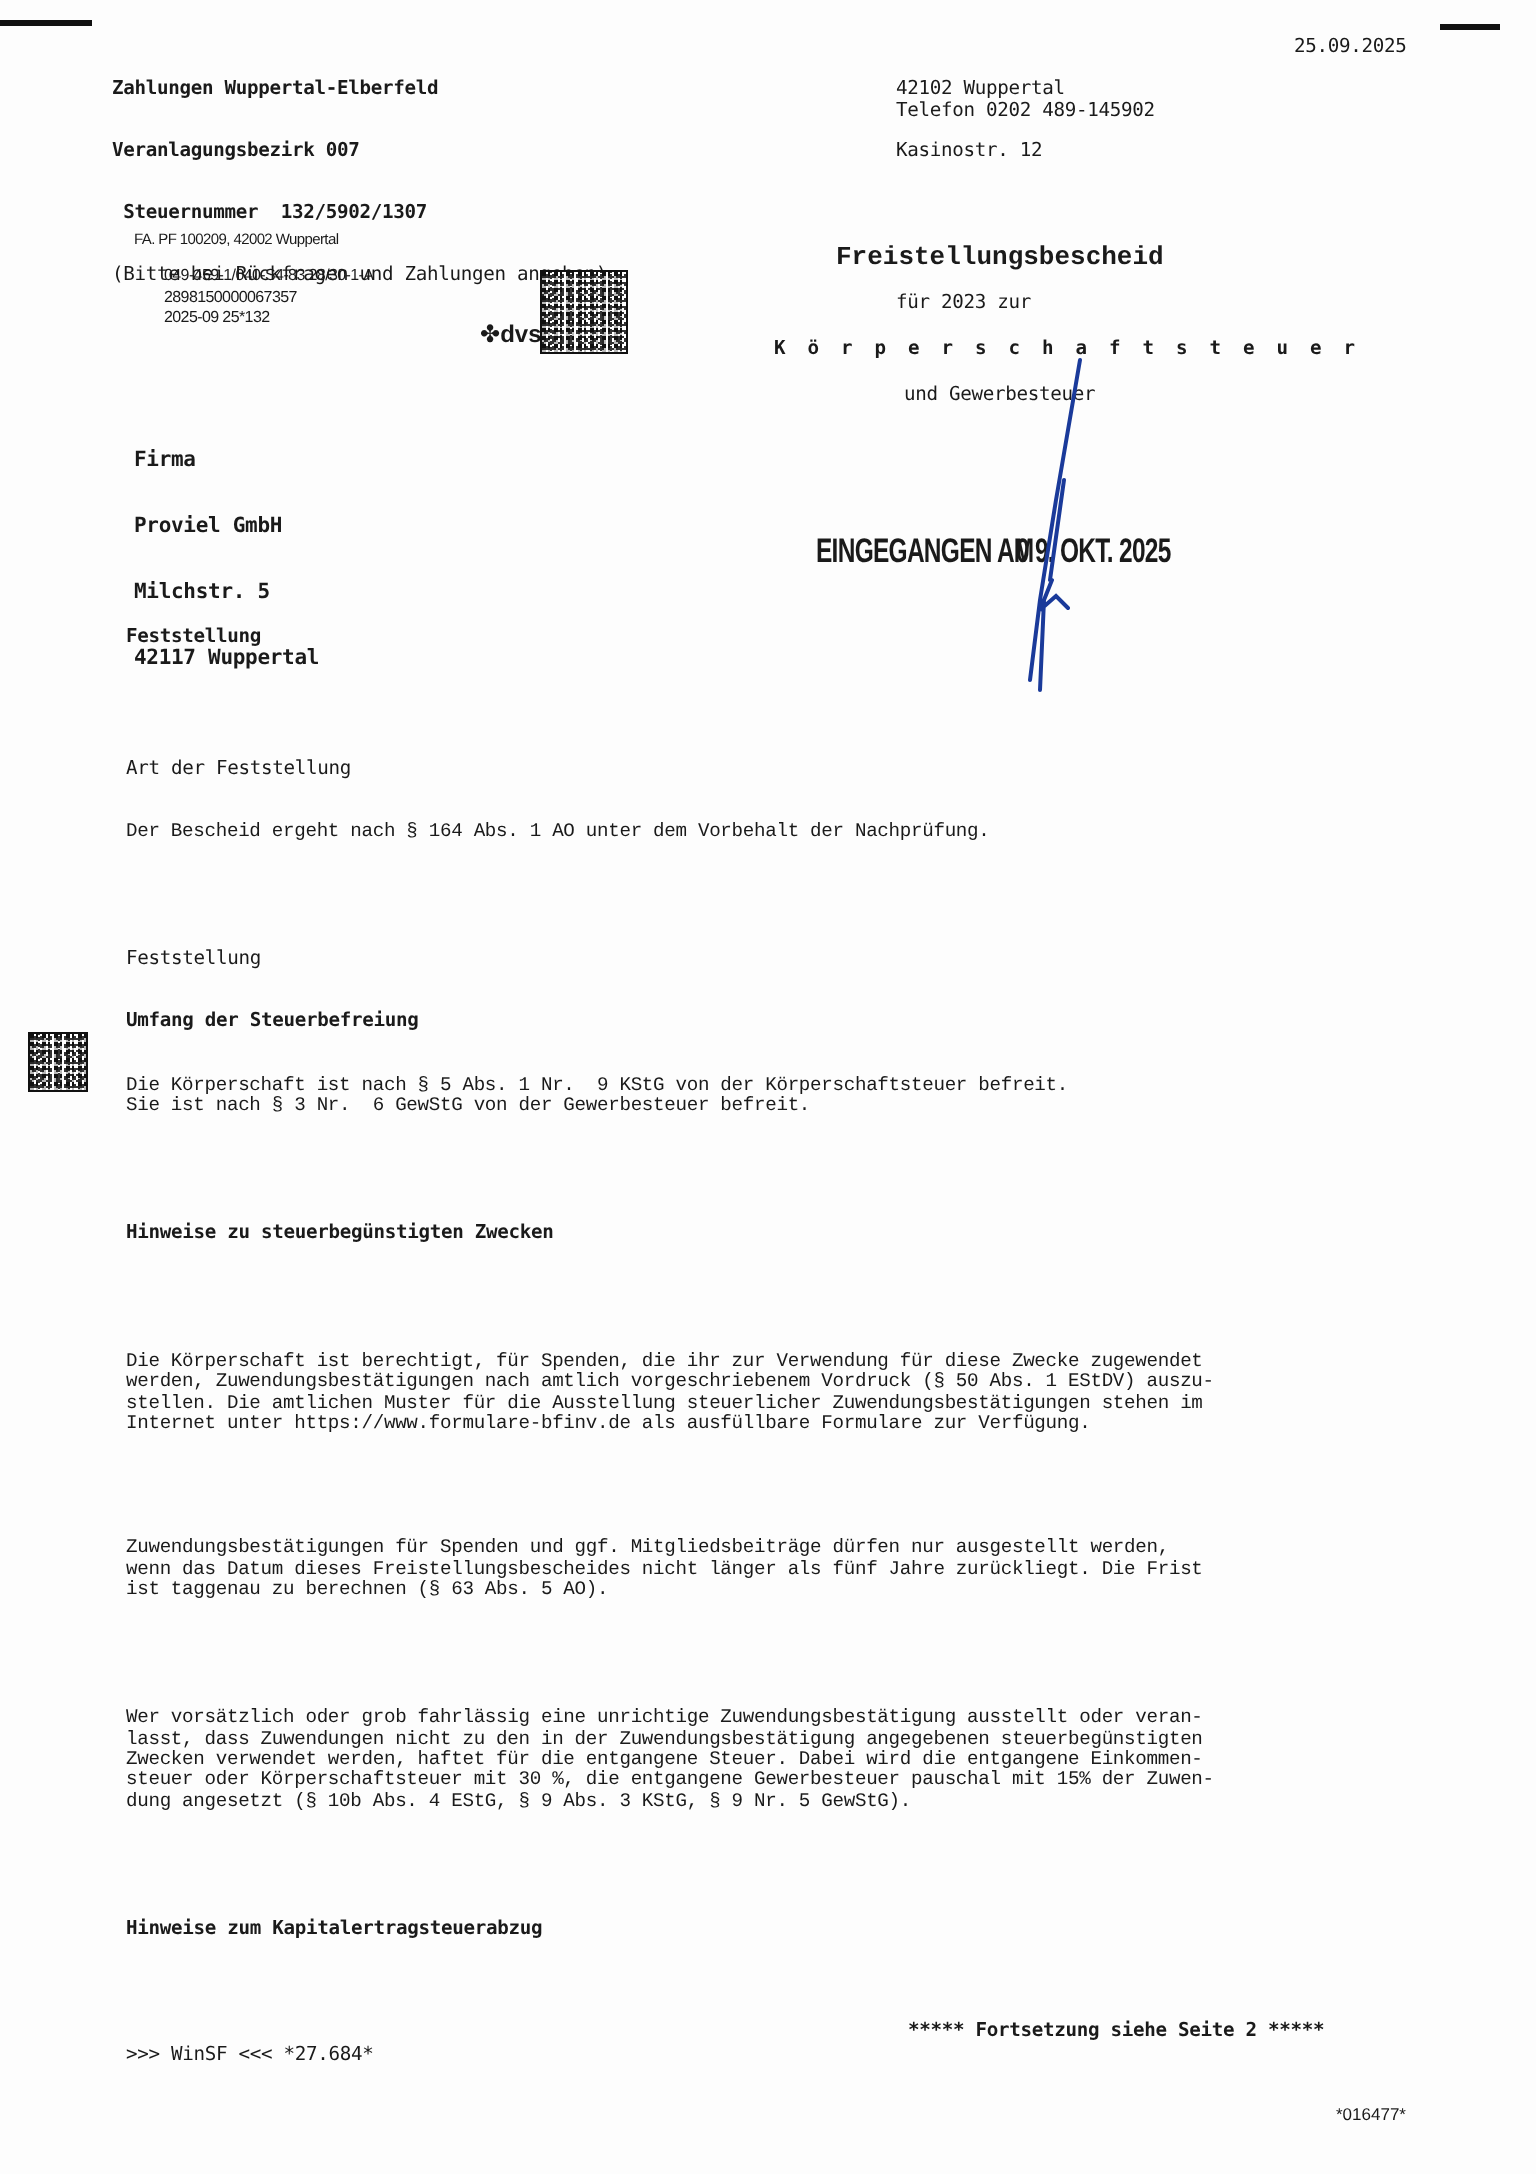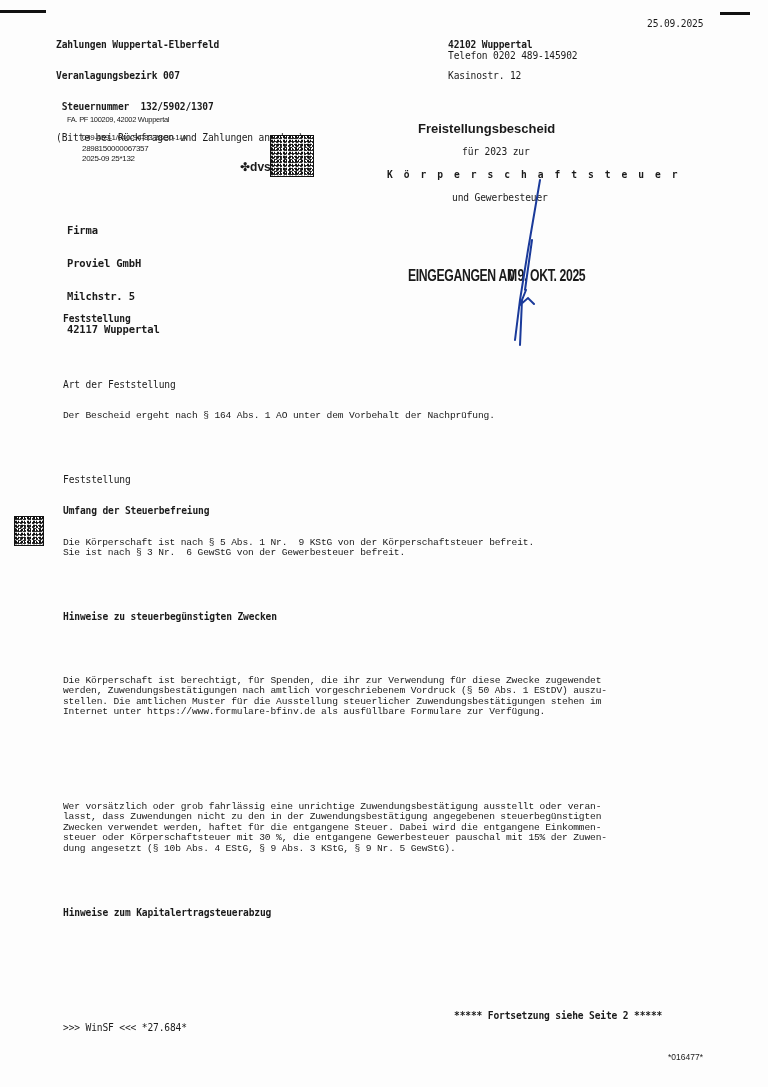--- a/index.html
+++ b/index.html
@@ -33,21 +33,21 @@
 <div class="mark" style="left:0;top:10px;width:46px;"></div>
 <div class="mark" style="left:720px;top:12px;width:30px;"></div>
 
 <div class="abs mono bold" style="left:56px;top:19px;">
   <div>Zahlungen Wuppertal-Elberfeld</div>
   <div>Veranlagungsbezirk 007</div>
   <div> Steuernummer  132/5902/1307</div>
   <div style="font-weight:normal">(Bitte bei Rückfragen und Zahlungen angeben)</div>
 </div>
 <div class="abs mono" style="left:448px;top:19px;">
-  <div style="font-weight:bold">42102 Wuppertal</div>
+  <div style="font-weight:normal">42102 Wuppertal</div>
   <div>Kasinostr. 12</div>
 </div>
 <div class="abs mono" style="left:448px;top:51px;">Telefon 0202 489-145902</div>
 <div class="abs mono" style="left:647px;top:19px;">25.09.2025</div>
 
 <div class="abs sans" style="left:67px;top:115px;font-size:7.5px;letter-spacing:-0.3px;">FA. PF 100209, 42002 Wuppertal</div>
 <div class="abs sans" style="left:82px;top:133px;font-size:8px;line-height:10.5px;letter-spacing:-0.3px;">
   <div>049-459-1/040-S4-83 28/30-1-A</div>
   <div>2898150000067357</div>
   <div>2025-09 25*132</div>
@@ -59,22 +59,22 @@
     <div class="qr-inner"></div>
   </div>
 
 <div class="abs mono" style="left:67px;top:203px;font-size:10.5px;line-height:11px;font-weight:bold;">
   <div>Firma</div>
   <div>Proviel GmbH</div>
   <div>Milchstr. 5</div>
   <div>42117 Wuppertal</div>
 </div>
 
-<div class="abs sans bold" style="left:418px;top:121px;font-size:13px;">Freistellungsbescheid</div>
-<div class="abs mono" style="left:462px;top:147px;">für 2023 zur</div>
+<div class="abs sans bold" style="left:418px;top:121px;font-size:13px;font-family:Liberation Mono, monospace;">Freistellungsbescheid</div>
+<div class="abs mono" style="left:448px;top:147px;">für 2023 zur</div>
 <div class="abs mono bold" style="left:387px;top:170px;letter-spacing:2.6px;">K ö r p e r s c h a f t s t e u e r</div>
 <div class="abs mono" style="left:452px;top:193px;">und Gewerbesteuer</div>
 
 <div class="abs stamp" style="left:408px;top:266px;">EINGEGANGEN AM</div>
 <div class="abs stamp" style="left:508px;top:266px;">0 9. OKT. 2025</div>
 
 <div class="abs mono" style="left:63px;top:293px;">
   <div class="sec-title">Feststellung</div>
   <div style="height:14px"></div>
   <div>Art der Feststellung</div>
@@ -85,20 +85,23 @@
   <div class="para">Die Körperschaft ist nach § 5 Abs. 1 Nr.  9 KStG von der Körperschaftsteuer befreit.
 Sie ist nach § 3 Nr.  6 GewStG von der Gewerbesteuer befreit.</div>
   <div style="height:12px"></div>
   <div class="sec-title">Hinweise zu steuerbegünstigten Zwecken</div>
   <div style="height:12px"></div>
   <div class="para">Die Körperschaft ist berechtigt, für Spenden, die ihr zur Verwendung für diese Zwecke zugewendet
 werden, Zuwendungsbestätigungen nach amtlich vorgeschriebenem Vordruck (§ 50 Abs. 1 EStDV) auszu-
 stellen. Die amtlichen Muster für die Ausstellung steuerlicher Zuwendungsbestätigungen stehen im
 Internet unter https://www.formulare-bfinv.de als ausfüllbare Formulare zur Verfügung.</div>
   <div style="height:10px"></div>
+  <div class="para">Zuwendungsbestätigungen für Spenden und ggf. Mitgliedsbeiträge dürfen nur ausgestellt werden,
+wenn das Datum dieses Freistellungsbescheides nicht länger als fünf Jahre zurückliegt. Die Frist
+ist taggenau zu berechnen (§ 63 Abs. 5 AO).</div>
   <div style="height:12px"></div>
   <div class="para">Wer vorsätzlich oder grob fahrlässig eine unrichtige Zuwendungsbestätigung ausstellt oder veran-
 lasst, dass Zuwendungen nicht zu den in der Zuwendungsbestätigung angegebenen steuerbegünstigten
 Zwecken verwendet werden, haftet für die entgangene Steuer. Dabei wird die entgangene Einkommen-
 steuer oder Körperschaftsteuer mit 30 %, die entgangene Gewerbesteuer pauschal mit 15% der Zuwen-
 dung angesetzt (§ 10b Abs. 4 EStG, § 9 Abs. 3 KStG, § 9 Nr. 5 GewStG).</div>
   <div style="height:12px"></div>
   <div class="sec-title">Hinweise zum Kapitalertragsteuerabzug</div>
   
   

